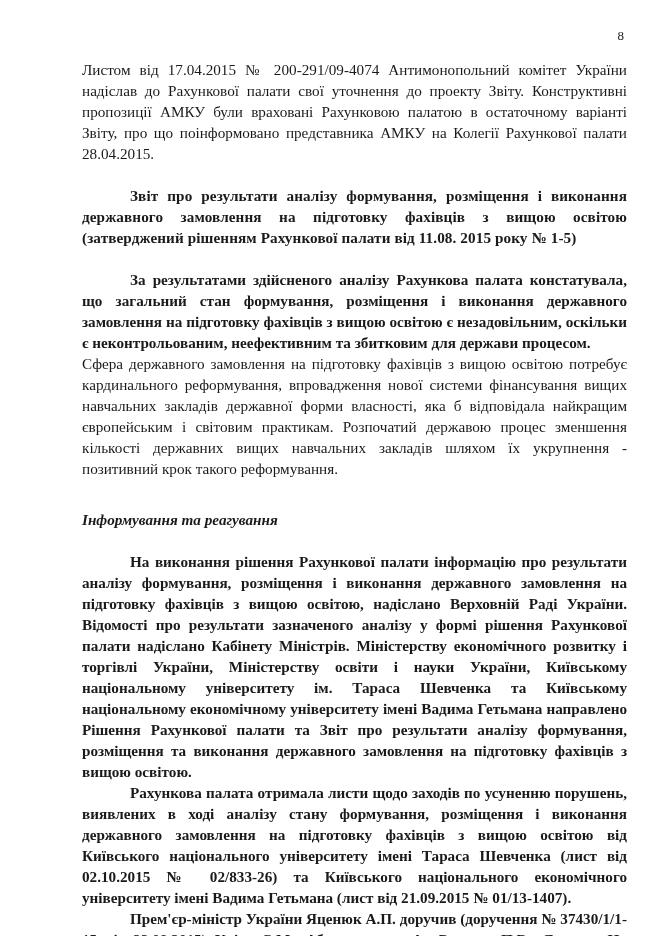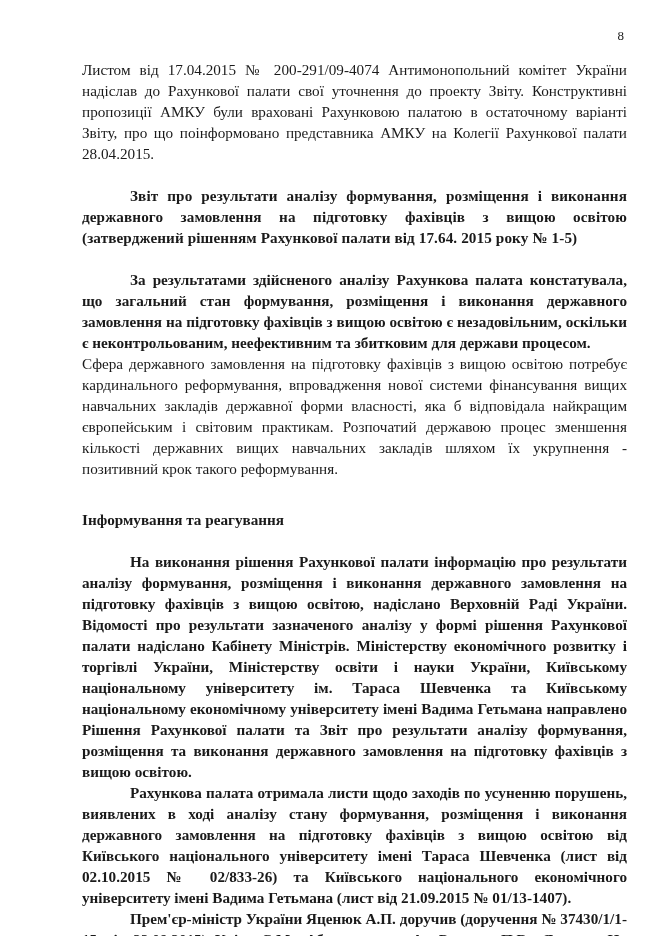--- a/index.html
+++ b/index.html
@@ -18,34 +18,34 @@
   }
   p { margin: 0; text-align: justify; }
   .indent { text-indent: 48px; font-weight: bold; }
   .title {
     font-weight: bold; text-align: justify; margin-top: 21px;
     text-indent: 48px; line-height: 21px; letter-spacing: 0.1px;
   }
   .gap { height: 21px; }
   .gap-lg { height: 30px; }
   .section-heading {
-    font-weight: bold; margin-top: 0;
+    font-weight: bold; font-style: italic; margin-top: 0;
   }
 </style>
 </head>
 <body>
 
 <div class="page-number">8</div>
 
 <div class="content">
   <p>Листом від 17.04.2015 № 200-291/09-4074 Антимонопольний комітет України надіслав до Рахункової палати свої уточнення до проекту Звіту. Конструктивні пропозиції АМКУ були враховані Рахунковою палатою в остаточному варіанті Звіту, про що поінформовано представника АМКУ на Колегії Рахункової палати 28.04.2015.</p>
 
   <div class="gap"></div>
 
-  <p class="title" style="margin-top:0">Звіт про результати аналізу формування, розміщення і виконання державного замовлення на підготовку фахівців з вищою освітою (затверджений рішенням Рахункової палати від  17.64. 2015 року  № 1-5)</p>
+  <p class="title" style="margin-top:0">Звіт про результати аналізу формування, розміщення і виконання державного замовлення на підготовку фахівців з вищою освітою (затверджений рішенням Рахункової палати від  11.08. 2015 року  № 1-5)</p>
 
   <div class="gap"></div>
 
   <p class="indent">За результатами здійсненого аналізу Рахункова палата констатувала, що загальний стан формування, розміщення і виконання державного замовлення на підготовку фахівців з вищою освітою є незадовільним, оскільки є неконтрольованим, неефективним та збитковим для держави процесом.</p>
   <p>Сфера державного замовлення на підготовку фахівців з вищою освітою потребує кардинального реформування, впровадження нової системи фінансування вищих навчальних закладів державної форми власності, яка б відповідала найкращим європейським і світовим практикам. Розпочатий державою процес зменшення кількості державних вищих навчальних закладів шляхом їх укрупнення - позитивний крок такого реформування.</p>
 
   <div class="gap-lg"></div>
 
   <p class="section-heading">Інформування та реагування</p>
 

